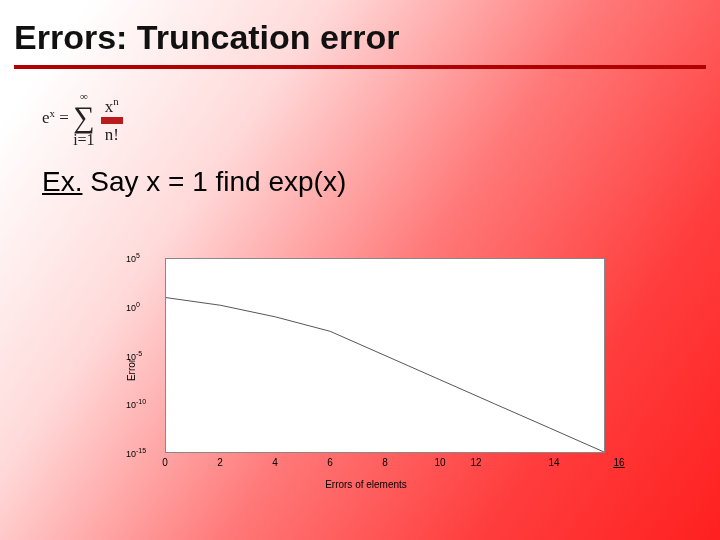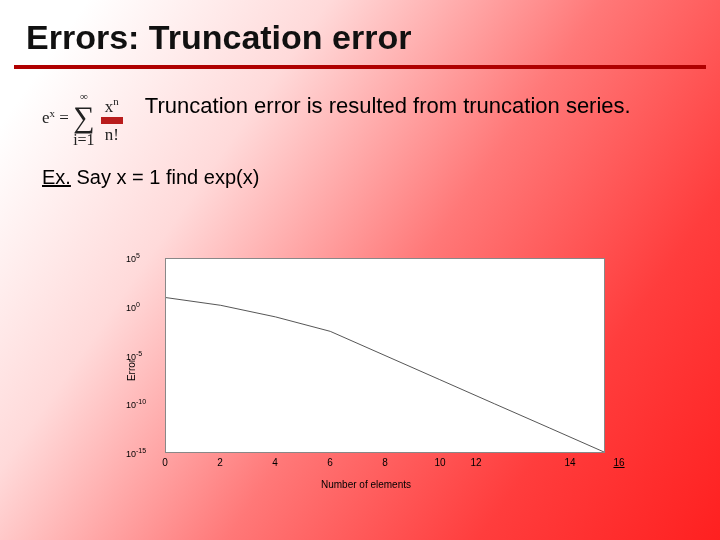--- a/index.html
+++ b/index.html
@@ -7,21 +7,20 @@
     width:720px;height:540px;
     background:linear-gradient(125deg,#fff 0%,#fff 8%,#ffdada 30%,#ff7878 55%,#ff3d3d 78%,#ff2020 100%);
     font-family:Arial,Helvetica,sans-serif;
     position:relative;
   }
   .title{
     padding:18px 0 4px 14px;
     font-size:34px;
     font-weight:bold;
     color:#111;
-    margin-left:12px;
   }
   .rule{
     margin:4px 14px 0 14px;
     border:none;
     border-top:4px solid #b00000;
   }
   .row1{
     display:flex;
     align-items:flex-start;
     padding:22px 60px 0 42px;
@@ -42,21 +41,21 @@
   .formula .frac .den{padding-top:2px}
   .formula .sup{font-size:11px;vertical-align:super}
   .desc{
     flex:1 1 auto;
     font-size:22px;
     color:#000;
     padding-top:2px;
   }
   .ex{
     padding:18px 0 0 42px;
-    font-size:20px;
+    font-size:28px;
     color:#000;
   }
   .ex .u{text-decoration:underline}
   .chartbox{
     position:absolute;
     left:110px;top:250px;
     width:512px;height:240px;
   }
   .plot{
     position:absolute;
@@ -95,42 +94,41 @@
     <span class="sum">
       <span class="top">∞</span>
       <span class="sig">∑</span>
       <span class="bot">i=1</span>
     </span>
     <span class="frac">
       <span class="num"><span>x</span><span class="sup">n</span></span>
       <span class="den">n!</span>
     </span>
   </div>
-  <div class="desc">Truncation error is resulted from truncation series.</div>
 </div>
 
 <div class="ex">
   <span class="u">Ex.</span><span> Say x = 1  find exp(x)</span>
 </div>
 
 <div class="chartbox">
   <div class="yl">Error</div>
-  <div class="xl">Number of elements</div>
+  <div class="xl">Errors of elements</div>
   <div class="plot">
     <svg class="curve" preserveAspectRatio="none" viewBox="0 0 440 195">
         <path d="M0.0 39.0 L55.0 46.8 L110.0 58.5 L165.0 73.1 L220.0 97.5 L275.0 121.9 L330.0 146.3 L385.0 170.6 L440.0 195.0 " fill="none" stroke="#555" stroke-width="1"></path>
       </svg>
   </div>
 <div class="xtick" style="left: 55px;">0</div>
     <div class="xtick" style="left: 110px;">2</div>
     <div class="xtick" style="left: 165px;">4</div>
     <div class="xtick" style="left: 220px;">6</div>
     <div class="xtick" style="left: 275px;">8</div>
     <div class="xtick" style="left: 330px;">10</div>
     <div class="xtick" style="left: 366px;">12</div>
-    <div class="xtick" style="left: 460px;">14</div>
+    <div class="xtick" style="left: 444px;">14</div>
     <div class="xtick" style="left: 509px; text-decoration: underline;">16</div>
     <div class="ytick" style="top: 8px;">10<span class="e">5</span></div>
     <div class="ytick" style="top: 56.75px;">10<span class="e">0</span></div>
     <div class="ytick" style="top: 105.5px;">10<span class="e">-5</span></div>
     <div class="ytick" style="top: 154.25px;">10<span class="e">-10</span></div>
     <div class="ytick" style="top: 203px;">10<span class="e">-15</span></div>
   </div>
 
 </body></html>

